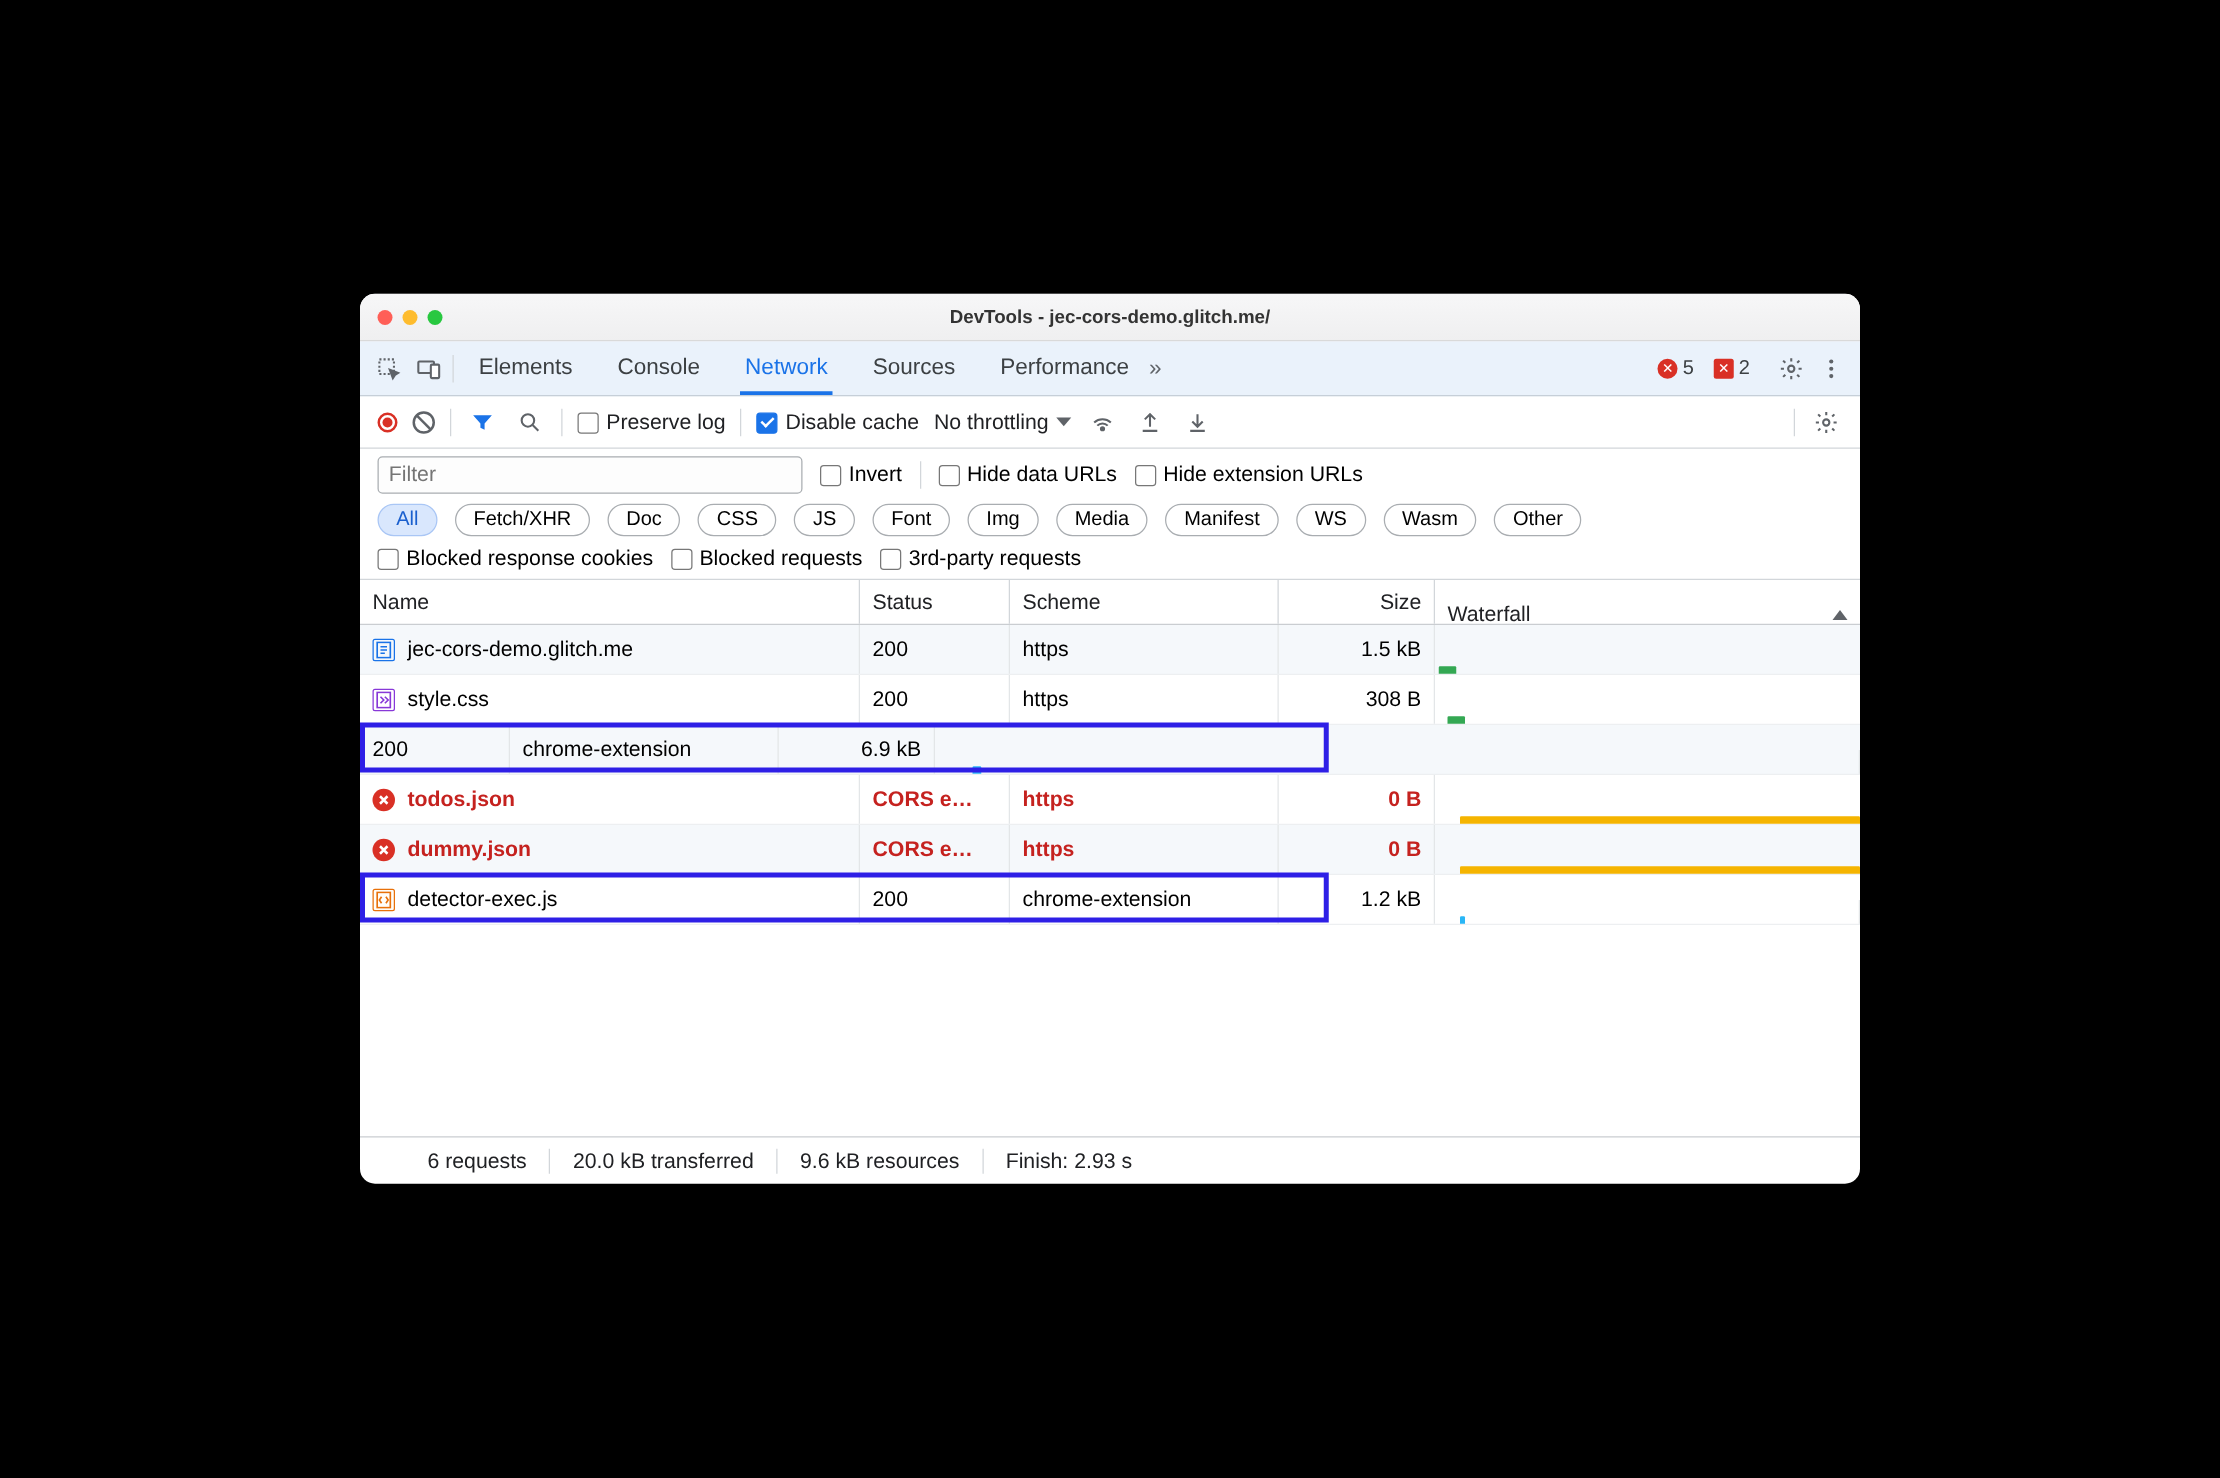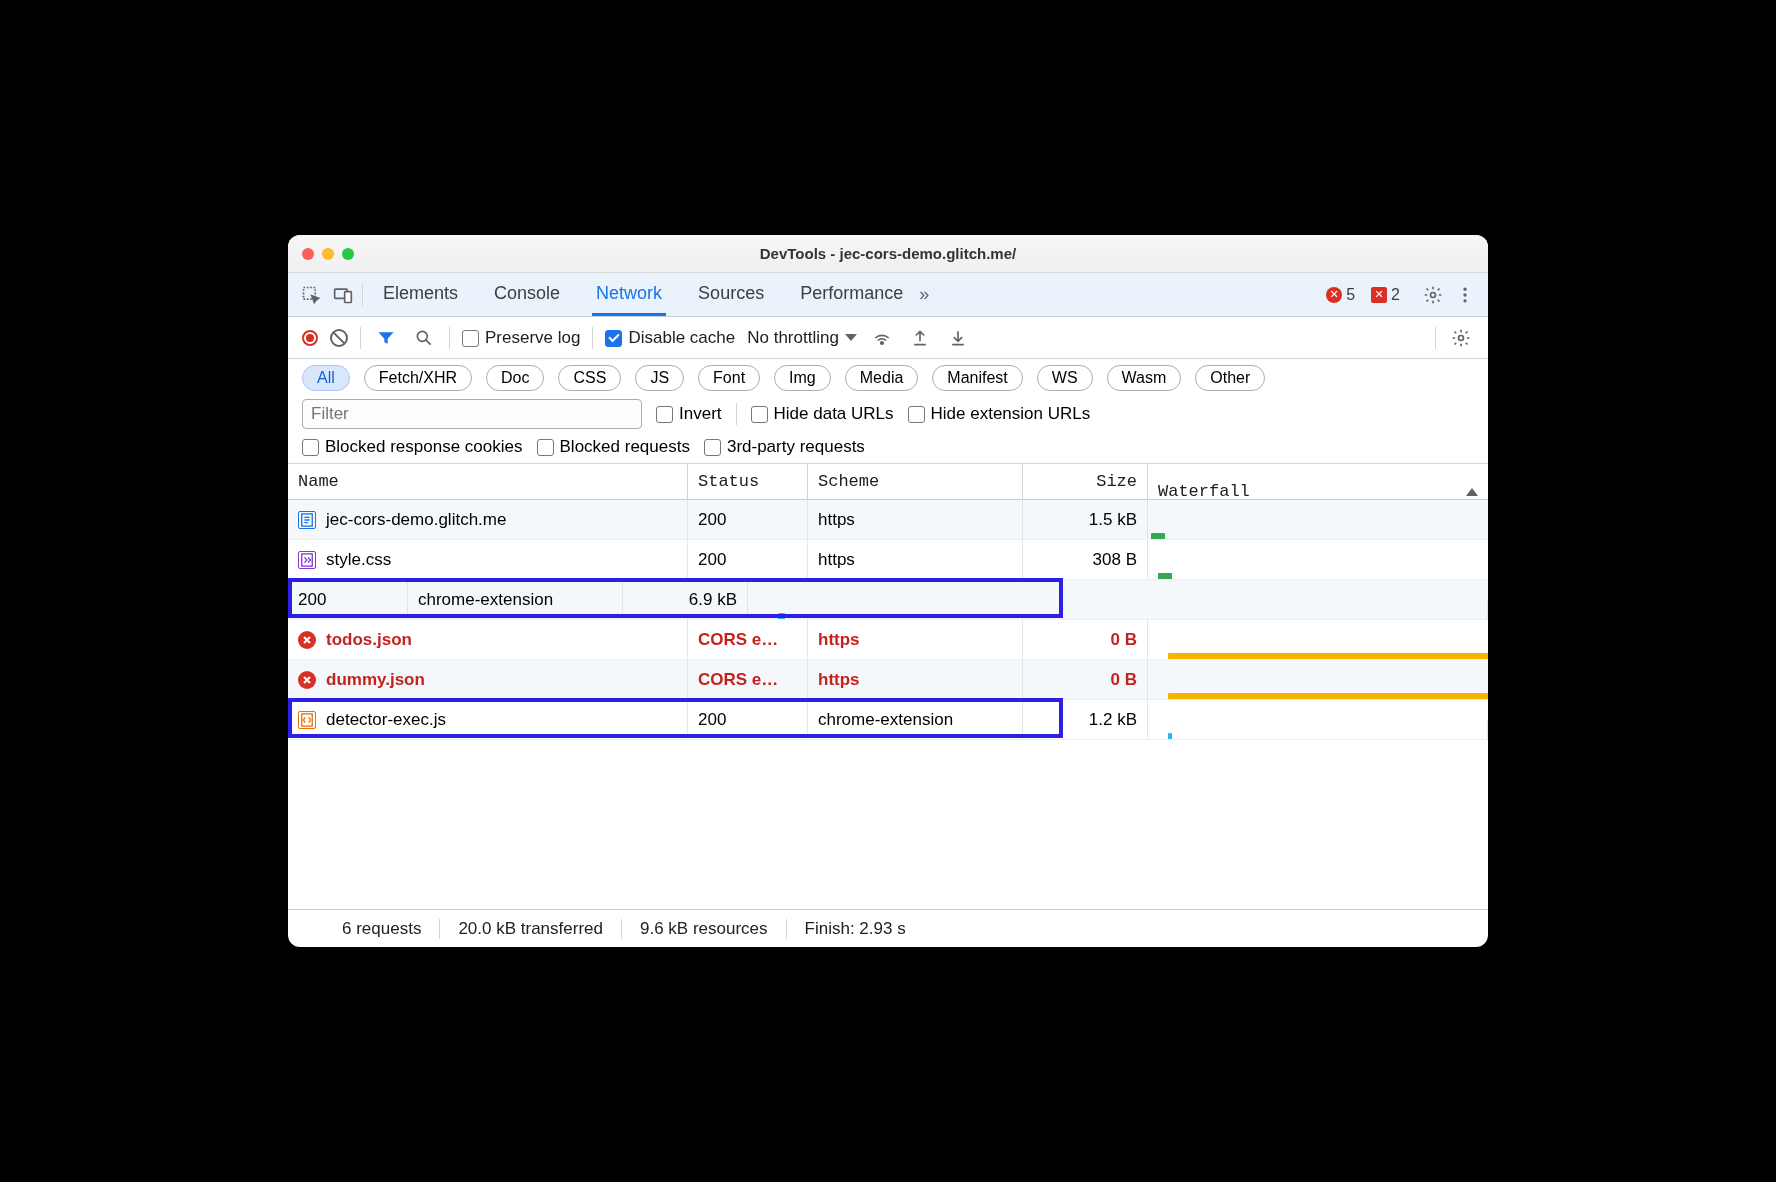--- a/index.html
+++ b/index.html
@@ -77,21 +77,21 @@
   .throttle{display:flex;align-items:center;gap:6px;}
   .throttle .tri{border-left:6px solid transparent;border-right:6px solid transparent;border-top:7px solid #5f6368;}
   
   .filterbar { border-bottom:1px solid #d2d6da; padding:6px 14px; display:flex; flex-direction:column; gap:8px; font-size:17px;}
   .frow{display:flex;align-items:center;gap:14px;flex-wrap:wrap;}
   .filter-input{width:340px;height:30px;border:1.5px solid #a9adb1;border-radius:4px;padding:0 8px;font-size:17px;color:#bbb;background:#fdfdfd;}
   .chip{border:1.5px solid #a9adb1;border-radius:14px;padding:3px 14px;font-size:16px;cursor:pointer;background:#fff;}
   .chip.active{background:#d9e7fd;border-color:#a9c6f5;color:#1a5fce;}
   
   .table-wrap{flex:1;overflow:hidden;display:flex;flex-direction:column;}
-  .thead{display:flex;height:36px;border-bottom:1px solid #cacdd1;font-size:17px;align-items:stretch;background:#fff;font-family:Liberation Mono, monospace;}
+  .thead{display:flex;height:36px;border-bottom:1px solid #cacdd1;font-size:17px;align-items:stretch;background:#fff;}
   .th{padding:0 10px;display:flex;align-items:center;border-right:1px solid #d2d6da;color:#202124;}
   .th:last-child{border-right:none;}
   .c-name{width:400px;} .c-status{width:120px;} .c-scheme{width:215px;} .c-size{width:125px;justify-content:flex-end;} .c-wf{flex:1;position:relative;margin-top:20px;}
   .sort-tri{margin-left:auto;border-left:6px solid transparent;border-right:6px solid transparent;border-bottom:8px solid #5f6368;}
   .tbody{flex:1;overflow:auto;font-size:17px;}
   .tr{display:flex;height:40px;align-items:stretch;border-bottom:1px solid #edeff1;position:relative;}
   .tr:nth-child(odd){background:#f5f8fb;}
   .tr:nth-child(even){background:#fff;}
   .td{padding:0 10px;display:flex;align-items:center;border-right:1px solid #e3e6e8;overflow:hidden;white-space:nowrap;text-overflow:ellipsis;}
   .td:last-child{border-right:none;}
@@ -213,42 +213,42 @@
     <span class="vdiv"></span>
     <span class="icon-btn">
       <svg viewBox="0 0 24 24" fill="none" stroke="#5f6368" stroke-width="2">
           <circle cx="12" cy="12" r="3"></circle>
           <path d="M12 2v3M12 19v3M4.2 4.2l2.1 2.1M17.7 17.7l2.1 2.1M2 12h3M19 12h3M4.2 19.8l2.1-2.1M17.7 6.3l2.1-2.1"></path>
         </svg>
     </span>
   </div>
 
   <div class="filterbar">
+    <div class="frow">
+      <input class="filter-input" placeholder="Filter" style="">
+      <label><span class="cbx"></span><span>Invert</span></label>
+      <span class="vdiv"></span>
+      <label><span class="cbx"></span><span>Hide data URLs</span></label>
+      <label><span class="cbx"></span><span>Hide extension URLs</span></label>
+    </div>
     <div class="frow" id="chips">
         <span class="chip active">All</span>
         <span class="chip">Fetch/XHR</span>
         <span class="chip">Doc</span>
         <span class="chip">CSS</span>
         <span class="chip">JS</span>
         <span class="chip">Font</span>
         <span class="chip">Img</span>
         <span class="chip">Media</span>
         <span class="chip">Manifest</span>
         <span class="chip">WS</span>
         <span class="chip">Wasm</span>
         <span class="chip">Other</span>
       </div>
     <div class="frow">
-      <input class="filter-input" placeholder="Filter" style="">
-      <label><span class="cbx"></span><span>Invert</span></label>
-      <span class="vdiv"></span>
-      <label><span class="cbx"></span><span>Hide data URLs</span></label>
-      <label><span class="cbx"></span><span>Hide extension URLs</span></label>
-    </div>
-    <div class="frow">
       <label><span class="cbx"></span><span>Blocked response cookies</span></label>
       <label><span class="cbx"></span><span>Blocked requests</span></label>
       <label><span class="cbx"></span><span>3rd-party requests</span></label>
     </div>
   </div>
 
   <div class="table-wrap">
     <div class="thead">
       <div class="th c-name">Name</div>
       <div class="th c-status">Status</div>

